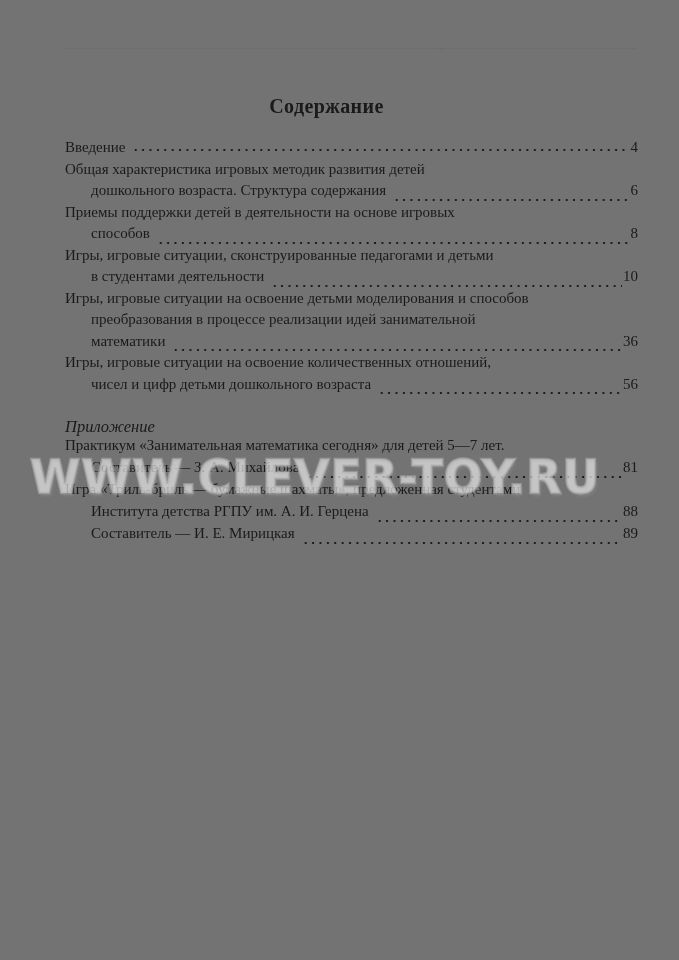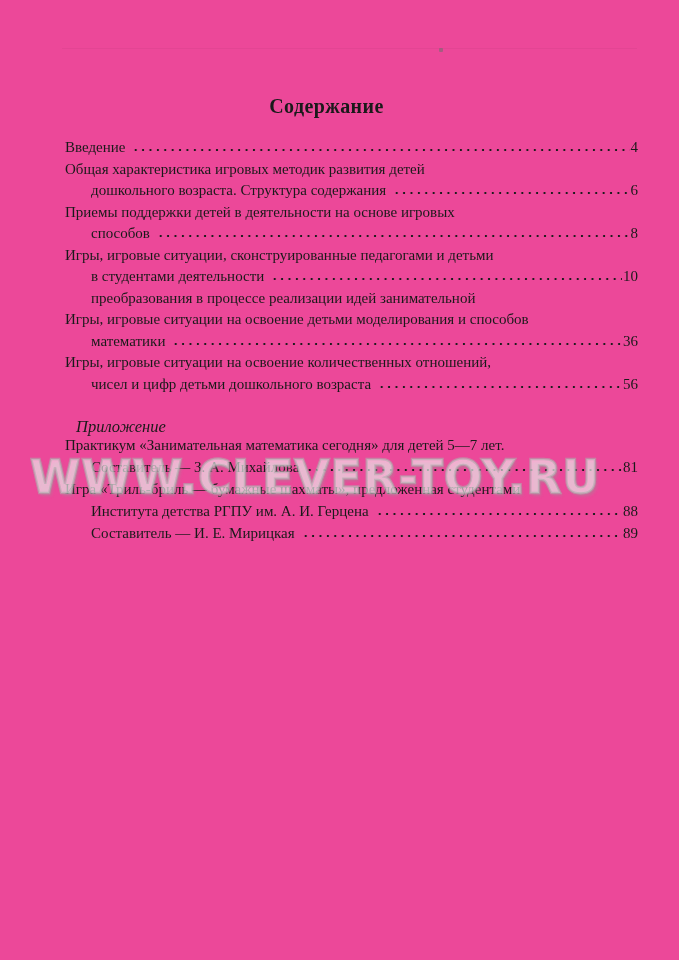--- a/index.html
+++ b/index.html
@@ -1,19 +1,19 @@
 <!DOCTYPE html>
 <html><head>
 <meta charset="utf-8">
 <style>
   html,body{margin:0;padding:0;background:#ffffff;}
   .page{
     position:relative;
     width:679px;height:960px;
-    background:#ec4899;
+    background:#737373;
     overflow:hidden;
     font-family:"Liberation Serif", serif;
     color:#1a1a1a;
   }
   .title{
     position:absolute;
     top:94px;left:65px;width:573px;
     margin:0;
     text-align:center;
     transform:translateX(-25px);
@@ -30,35 +30,35 @@
   #toc-main{top:137px;}
   #toc-appendix{top:435px;}
   #toc-main .toc-line{line-height:21.5px;}
   #toc-appendix .toc-line{line-height:21.9px;}
   .toc-line{
     display:flex;
     align-items:baseline;
     white-space:nowrap;
   }
   .toc-line .txt{flex:0 0 auto;}
-  .toc-line.cont{padding-left:26px;}
+  .toc-line.cont{padding-left:26px;align-items:flex-end;}
   .leader{
     flex:1 1 auto;
     min-width:8px;
     height:13px;
     margin:0 1px 0 5px;
     background-image:radial-gradient(circle, #1c1c1c 1.05px, rgba(0,0,0,0) 1.5px);
     background-size:7.4px 4px;
     background-repeat:repeat-x;
     background-position:left 2px bottom 0;
   }
   .pageno{flex:0 0 auto;}
   .appendix-heading{
     position:absolute;
-    top:416px;left:76px;
+    top:416px;left:65px;
     font-size:16.5px;
     font-style:italic;
     line-height:22px;
   }
   .watermark{
     position:absolute;
     top:451px;left:30px;
     width:620px;
     font-family:"DejaVu Sans", sans-serif;
     font-weight:700;
@@ -125,25 +125,25 @@
         <div class="toc-line">
           <span class="txt">Игры, игровые ситуации, сконструированные педагогами и детьми</span>
         </div>
         <div class="toc-line cont">
           <span class="txt">в студентами деятельности</span>
           <span class="leader"></span>
           <span class="pageno">10</span>
         </div>
       </div>
       <div class="toc-entry">
+        <div class="toc-line">
+          <span class="txt">Игры, игровые ситуации на освоение детьми моделирования и способов</span>
+        </div>
         <div class="toc-line cont">
           <span class="txt">преобразования в процессе реализации идей занимательной</span>
-        </div>
-        <div class="toc-line">
-          <span class="txt">Игры, игровые ситуации на освоение детьми моделирования и способов</span>
         </div>
         <div class="toc-line cont">
           <span class="txt">математики</span>
           <span class="leader"></span>
           <span class="pageno">36</span>
         </div>
       </div>
       <div class="toc-entry">
         <div class="toc-line">
           <span class="txt">Игры, игровые ситуации на освоение количественных отношений,</span>

